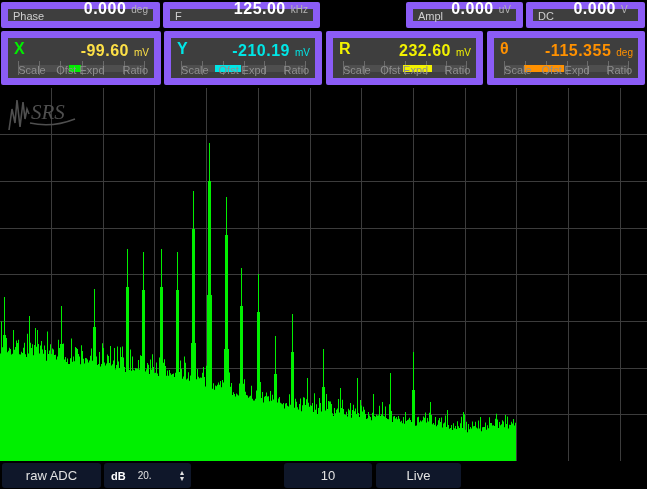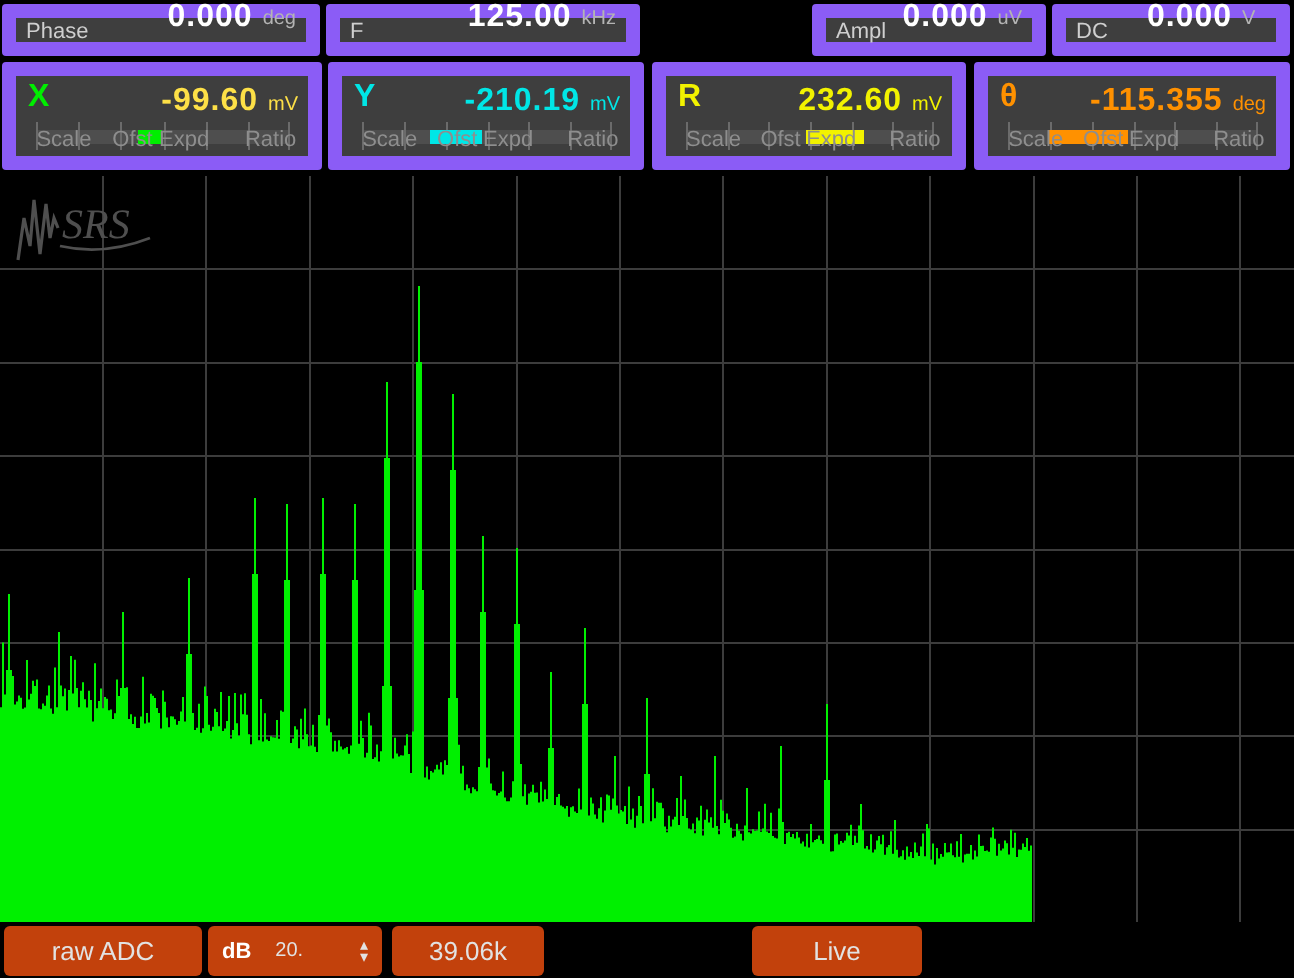--- a/index.html
+++ b/index.html
@@ -37,21 +37,21 @@
   .softrow { position:absolute; left:0; right:0; bottom:1px; height:13px; font-size:11px; color:#8e8e8e; }
   .soft { position:absolute; cursor:default; }
   .s-scale{left:7%;} .s-ofst{left:33%;} .s-expd{left:49%;} .s-ratio{right:4%;}
 
   
   #plot-wrap { position:absolute; top:88px; left:0; width:647px; height:374px; }
   svg { display:block; }
 
   
   .bbar { position:absolute; top:462px; left:0; width:647px; height:27px; background:#000; }
-  .btn { position:absolute; top:1px; height:25px; background:#c2410c; border-radius:3px;
+  .btn { position:absolute; top:1px; height:25px; background:#0f172a; border-radius:3px;
          color:#e2e2e2; font-size:13px; display:flex; align-items:center; justify-content:center; }
   #btn-src  { left:2px;   width:99px; }
   #btn-db   { left:104px; width:87px; justify-content:flex-start; padding:0 7px; }
   #btn-span { left:196px; width:76px; }
   #btn-avg  { left:284px; width:88px; }
   #btn-live { left:376px; width:85px; }
   .db-label { font-size:11px; font-weight:bold; color:#fff; }
   .db-value { margin-left:12px; font-size:10px; color:#e2e2e2; }
   .spin { margin-left:auto; display:flex; flex-direction:column; align-items:center;
           font-size:8px; line-height:6px; color:#e2e2e2; cursor:pointer; }
@@ -223,21 +223,21 @@
       <span>raw ADC</span>
     </div>
     <div class="btn" id="btn-db">
       <span class="db-label">dB</span>
       <span class="db-value">20.</span>
       <span class="spin">
         <span>▴</span>
         <span>▾</span>
       </span>
     </div>
-    <div class="btn" id="btn-span">
-      <span>39.06k</span>
+    <div class="btn" id="btn-avg">
+      <span>10</span>
     </div>
     <div class="btn" id="btn-live">
       <span>Live</span>
     </div>
   </div>
 
 </div>
 
 </body></html>

